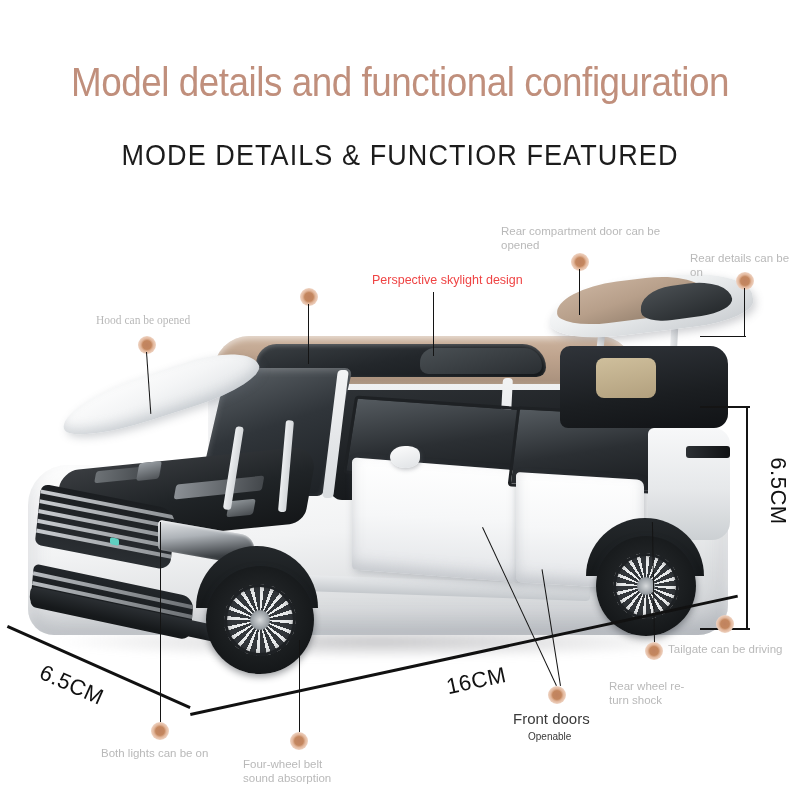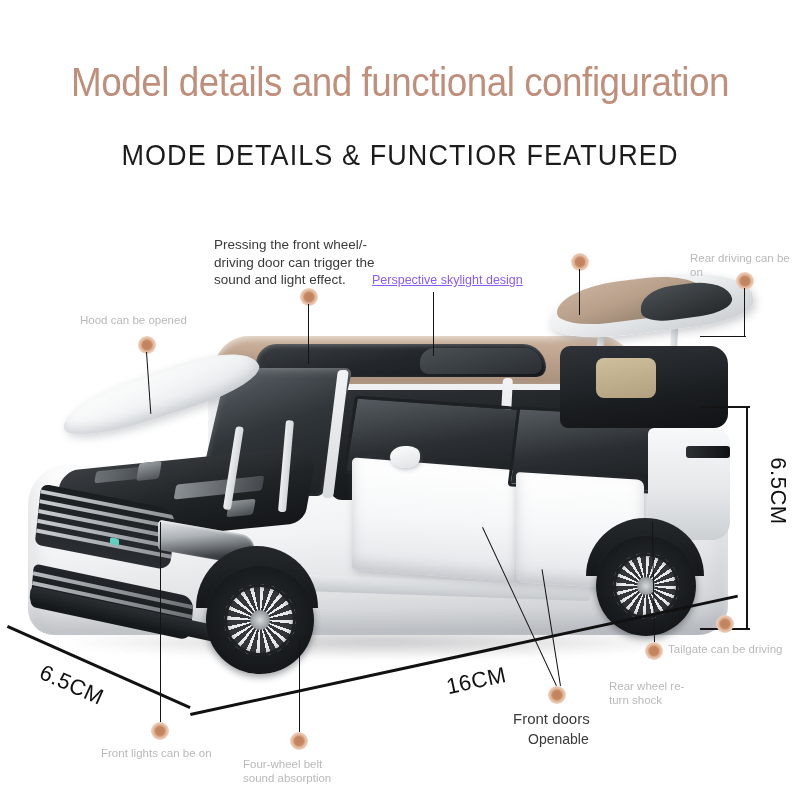--- a/index.html
+++ b/index.html
@@ -37,21 +37,21 @@
 
   
   .label{
     position:absolute;
     color:#b9b9b9;
     font-size:11.5px;
     line-height:1.25;
     white-space:pre-line;
   }
   .label.dark{ color:#3a3a3a; font-size:13.5px; line-height:1.3; }
-  .label.mid { color:#8b5cf6; font-size:12.5px;text-decoration:underline; }
+  .label.mid { color:#ef4444; font-size:12.5px; }
 
   
   .dot{
     position:absolute;
     width:18px;height:18px;border-radius:50%;
     background:radial-gradient(circle at 50% 50%,
        #c0825f 0%, #c4875f 34%,
        #e2b79c 50%, #f0d6c6 72%, rgba(244,229,221,0) 100%);
   }
 
@@ -406,57 +406,56 @@
   <div class="dimtext" style="left:38px;top:672px;transform:rotate(24deg);">6.5CM</div>
 
   <div class="dim" style="left:190px;top:713px;width:560px;transform:rotate(-12.2deg);"></div>
   <div class="dimtext" style="left:446px;top:668px;transform:rotate(-12.2deg);">16CM</div>
 
   <div class="dim thin" style="left:748px;top:406px;width:224px;transform:rotate(90deg);"></div>
   <div class="dim thin" style="left:700px;top:406px;width:50px;"></div>
   <div class="dim thin" style="left:700px;top:628px;width:50px;"></div>
   <div class="dimtext" style="left:744px;top:478px;transform:rotate(90deg);">6.5CM</div>
 
-  <div class="label" style="left:80px;top:313px;">Hood can be opened</div>
+  <div class="label" style="left:96px;top:313px;font-family:Liberation Serif, serif;">Hood can be opened</div>
   <div class="dot" style="left:138px;top:336px;"></div>
   <div class="lead" style="left:147px;top:352px;width:62px;transform:rotate(86deg);"></div>
 
-  <div class="label dark" style="left:214px;top:236px;">Pressing the front wheel/-
-driving door can trigger the
-sound and light effect.</div>
   <div class="dot" style="left:300px;top:288px;"></div>
   <div class="lead" style="left:309px;top:304px;width:60px;transform:rotate(90deg);"></div>
 
   <div class="label mid" style="left:372px;top:273px;">Perspective skylight design</div>
   <div class="lead" style="left:434px;top:292px;width:64px;transform:rotate(90deg);"></div>
 
+  <div class="label" style="left:501px;top:224px;">Rear compartment door can be
+opened</div>
   <div class="dot" style="left:571px;top:253px;"></div>
   <div class="lead" style="left:580px;top:269px;width:46px;transform:rotate(90deg);"></div>
 
-  <div class="label" style="left:690px;top:251px;">Rear driving can be on</div>
+  <div class="label" style="left:690px;top:251px;">Rear details can be on</div>
   <div class="dot" style="left:736px;top:272px;"></div>
   <div class="lead" style="left:745px;top:288px;width:48px;transform:rotate(90deg);"></div>
   <div class="lead" style="left:700px;top:336px;width:46px;transform:rotate(0deg);"></div>
 
   <div class="label" style="left:668px;top:642px;">Tailgate can be driving</div>
   <div class="dot" style="left:716px;top:615px;"></div>
 
   <div class="label" style="left:609px;top:679px;">Rear wheel re-
 turn shock</div>
   <div class="dot" style="left:645px;top:642px;"></div>
   <div class="lead" style="left:654px;top:642px;width:120px;transform:rotate(-91deg);"></div>
 
   <div class="label dark" style="left:513px;top:709px;font-size:15px;">Front doors</div>
-  <div class="label dark" style="left:528px;top:730px;font-size:14px;">Openable</div>
+  <div class="label dark" style="left:528px;top:730px;font-size:10px;">Openable</div>
   <div class="dot" style="left:548px;top:686px;"></div>
   <div class="lead" style="left:556px;top:686px;width:175px;transform:rotate(-115deg);"></div>
   <div class="lead" style="left:560px;top:686px;width:118px;transform:rotate(-99deg);"></div>
 
   <div class="label" style="left:243px;top:757px;">Four-wheel belt
 sound absorption</div>
   <div class="dot" style="left:290px;top:732px;"></div>
   <div class="lead" style="left:299px;top:732px;width:92px;transform:rotate(-90deg);"></div>
 
-  <div class="label" style="left:101px;top:746px;">Front lights can be on</div>
+  <div class="label" style="left:101px;top:746px;">Both lights can be on</div>
   <div class="dot" style="left:151px;top:722px;"></div>
   <div class="lead" style="left:160px;top:722px;width:200px;transform:rotate(-90deg);"></div>
 
 </div>
 
 </body></html>

